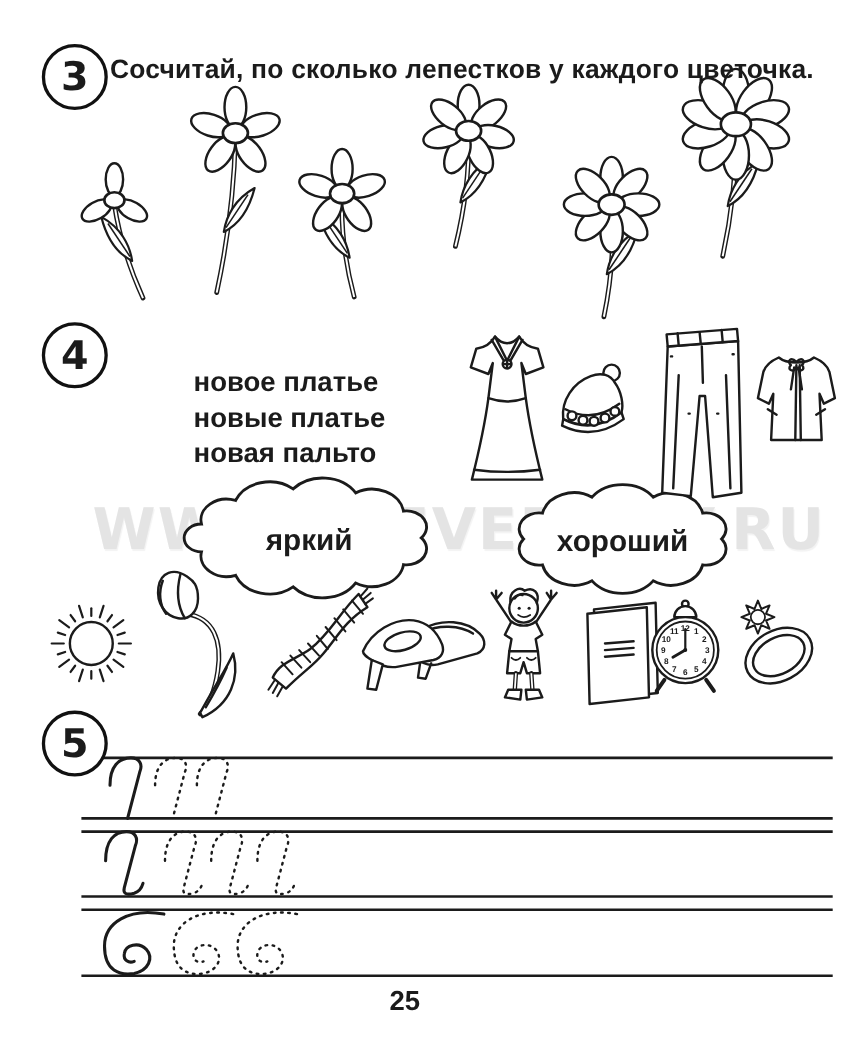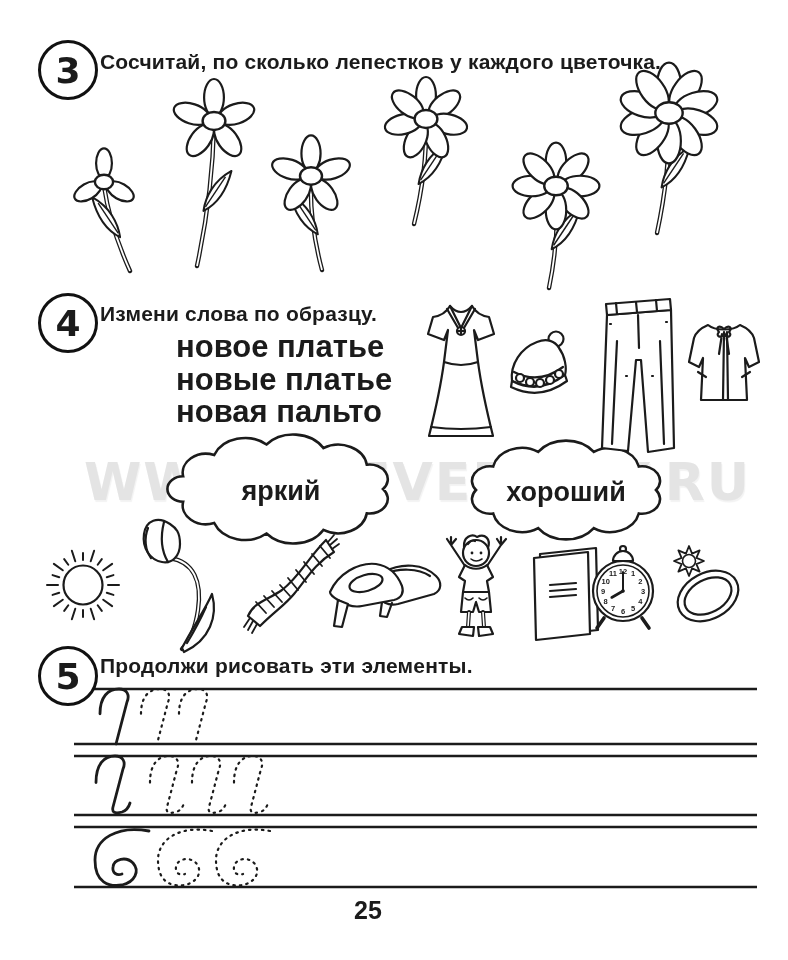--- a/index.html
+++ b/index.html
@@ -6,24 +6,24 @@
   .page{
     position:relative;width:788px;height:960px;background:#ffffff;overflow:hidden;
     font-family:"Liberation Sans",sans-serif;color:#1b1b1b;
   }
   .badge{
     position:absolute;width:54px;height:54px;border:3.5px solid #111;border-radius:50%;
     background:#fff;display:flex;align-items:center;justify-content:center;
     font-family:"DejaVu Sans",sans-serif;font-weight:800;font-size:36px;z-index:3;
   }
   .instr{
-    position:absolute;font-size:21px;font-weight:600;letter-spacing:.2px;z-index:3;white-space:nowrap;
+    position:absolute;font-size:24px;font-weight:600;letter-spacing:.2px;z-index:3;white-space:nowrap;
   }
   .wordlist{
-    position:absolute;left:176px;top:331px;font-size:31px;font-weight:600;line-height:32.5px;z-index:3;
+    position:absolute;left:176px;top:331px;font-size:25px;font-weight:600;line-height:32.5px;z-index:3;
   }
   .watermark{
     position:absolute;left:84px;top:452px;z-index:1;white-space:nowrap;
     font-family:"DejaVu Sans",sans-serif;font-weight:700;font-size:52px;letter-spacing:2px;
     color:#e4e4e4;text-shadow:1px 2px 1px rgba(0,0,0,0.05);
   }
   #art{position:absolute;left:0;top:0;z-index:2;}
   .pagenum{
     position:absolute;left:0;top:896px;width:736px;text-align:center;
     font-size:25px;font-weight:600;z-index:3;
@@ -287,26 +287,24 @@
   </svg>
 
   <div class="badge" style="left:38px;top:40px">
     <span>3</span>
   </div>
   <div class="instr" style="left:100px;top:50px">Сосчитай, по сколько лепестков у каждого цветочка.</div>
 
   <div class="badge" style="left:38px;top:293px">
     <span>4</span>
   </div>
-  <div class="instr" style="left:100px;top:302px">Измени слова по образцу.</div>
   <div class="wordlist">
     <div>новое платье</div>
     <div>новые платье</div>
     <div>новая пальто</div>
   </div>
 
   <div class="badge" style="left:38px;top:646px">
     <span>5</span>
   </div>
-  <div class="instr" style="left:100px;top:654px">Продолжи рисовать эти элементы.</div>
 
   <div class="pagenum">25</div>
 </div>
 
 </body></html>

